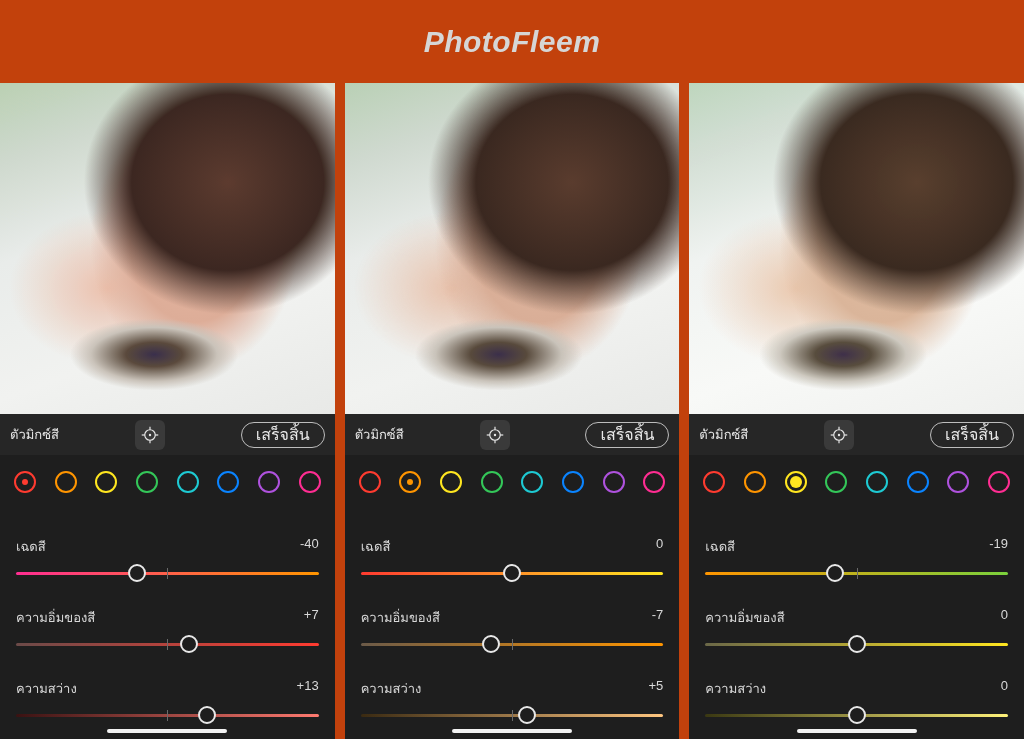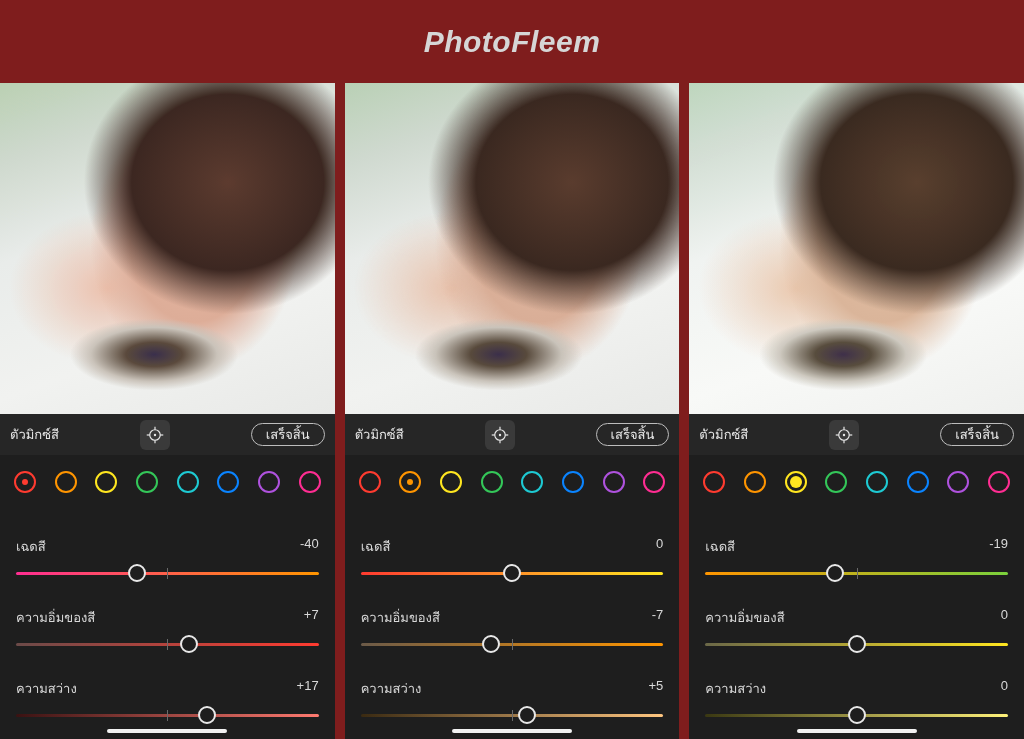--- a/index.html
+++ b/index.html
@@ -1,16 +1,16 @@
 <!DOCTYPE html>
 <html><head>
 <meta charset="utf-8">
 <style>
   html,body{margin:0;padding:0;background:#000;font-family:"Helvetica Neue",Arial,sans-serif;}
-  .stage{width:1024px;height:739px;position:relative;overflow:hidden;background:#7f1d1d;}
+  .stage{width:1024px;height:739px;position:relative;overflow:hidden;background:#c2410c;}
   .brand{position:absolute;top:0;left:0;right:0;height:83px;display:flex;align-items:center;justify-content:center;}
   .brand span{color:#d6d6d6;font-size:30px;font-style:italic;font-weight:600;letter-spacing:.5px;}
   .panels{position:absolute;top:83px;left:0;right:0;bottom:0;display:flex;gap:10px;}
   .panel{flex:1;display:flex;flex-direction:column;background:#1e1e1e;min-width:0;}
   .photo{height:338px;position:relative;overflow:hidden;}
   
   .photo .bg{position:absolute;inset:0;
     background:
       radial-gradient(ellipse 140px 60px at 46% 82%, #3b2f4a 0%, #584a3c 20%, #c9c3ba 45%, rgba(255,255,255,0) 60%),
       radial-gradient(ellipse 240px 220px at 68% 30%, #5a3c2e 0%, #3a2820 40%, rgba(0,0,0,0) 60%),
@@ -19,21 +19,21 @@
       linear-gradient(160deg, #b9d0b5 0%, #cfd9cf 18%, #e9ecea 40%, #f1f2f0 70%, #e8e9e7 100%);
   }
   .photo.v1 .bg{filter:saturate(1.05) hue-rotate(-4deg);}
   .photo.v2 .bg{filter:saturate(1.0);}
   .photo.v3 .bg{filter:saturate(0.95) hue-rotate(6deg) brightness(1.03);}
   
   .toolbar{height:42px;background:#262626;display:flex;align-items:center;justify-content:space-between;padding:0 10px;gap:8px;}
   .tool-title{color:#e7e7e7;font-size:13px;}
   .target-btn{width:30px;height:30px;border-radius:6px;background:#3a3a3a;display:flex;align-items:center;justify-content:center;}
   .target-btn svg{width:18px;height:18px;}
-  .done-btn{border:1.4px solid #bdbdbd;color:#e8e8e8;font-size:13px;padding:4px 14px;border-radius:14px;line-height:1;}
+  .done-btn{border:1.4px solid #bdbdbd;color:#e8e8e8;font-size:16px;padding:4px 14px;border-radius:14px;line-height:1;}
   
   .swatches{height:54px;display:flex;align-items:center;justify-content:space-between;padding:0 14px;background:#1e1e1e;}
   .sw{width:22px;height:22px;border-radius:50%;position:relative;box-sizing:border-box;}
   .sw.ring{border:2.5px solid var(--c);}
   .sw.solid{border:2.5px solid var(--c);}
   .sw.solid::after{content:"";position:absolute;inset:3px;border-radius:50%;background:var(--c);}  
   .sw.solid.dot::after{inset:6px;}
   
   .sliders{flex:1;background:#1e1e1e;padding:4px 16px 0 16px;position:relative;}
   .srow{margin:24px 0 14px 0;}
@@ -100,21 +100,21 @@
             </div>
           <div class="track">
               <span class="bar" style="background: linear-gradient(90deg, rgb(107, 74, 72), rgb(255, 59, 48));"></span>
               <span class="tick"></span>
               <span class="knob" style="left: 57%;"></span>
             </div>
         </div>
         <div class="srow">
           <div class="sh">
               <span>ความสว่าง</span>
-              <span>+17</span>
+              <span>+13</span>
             </div>
           <div class="track">
               <span class="bar" style="background: linear-gradient(90deg, rgb(58, 18, 18), rgb(255, 122, 112));"></span>
               <span class="tick"></span>
               <span class="knob" style="left: 63%;"></span>
             </div>
         </div>
         <div class="homebar"></div>
       </div>
     </div>

